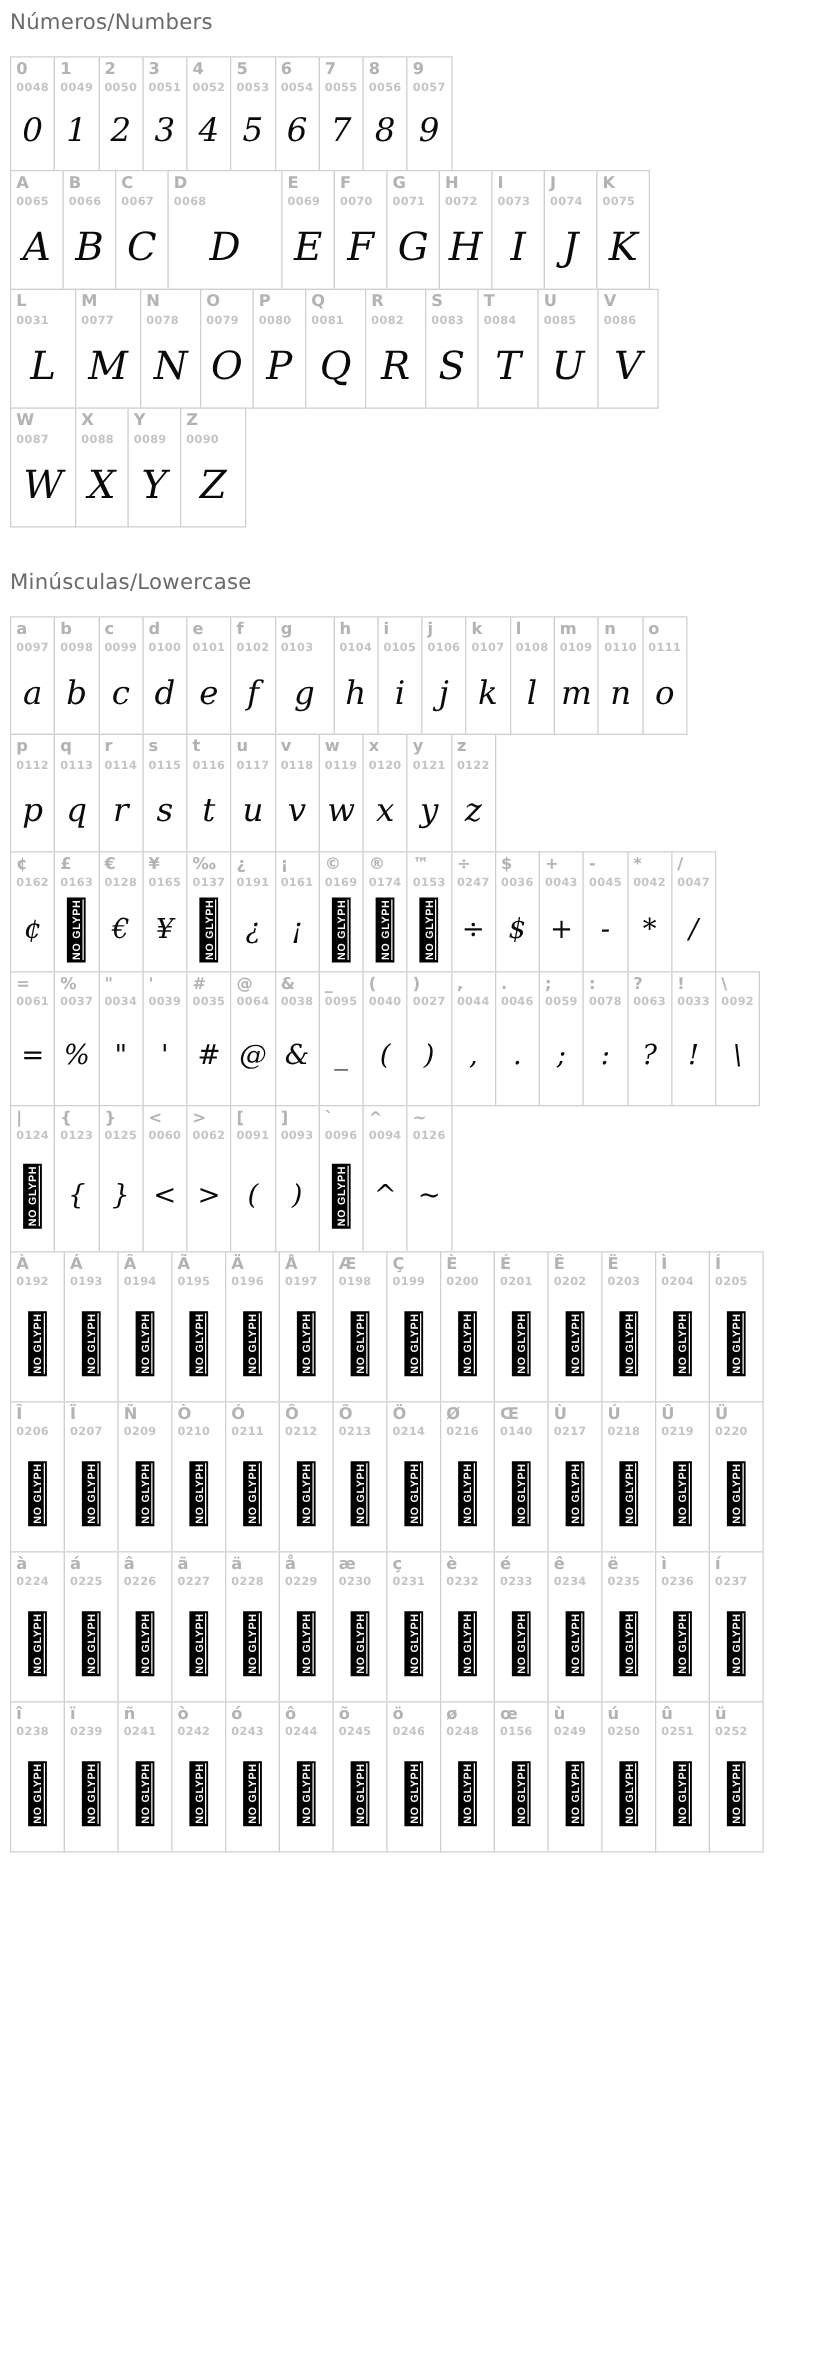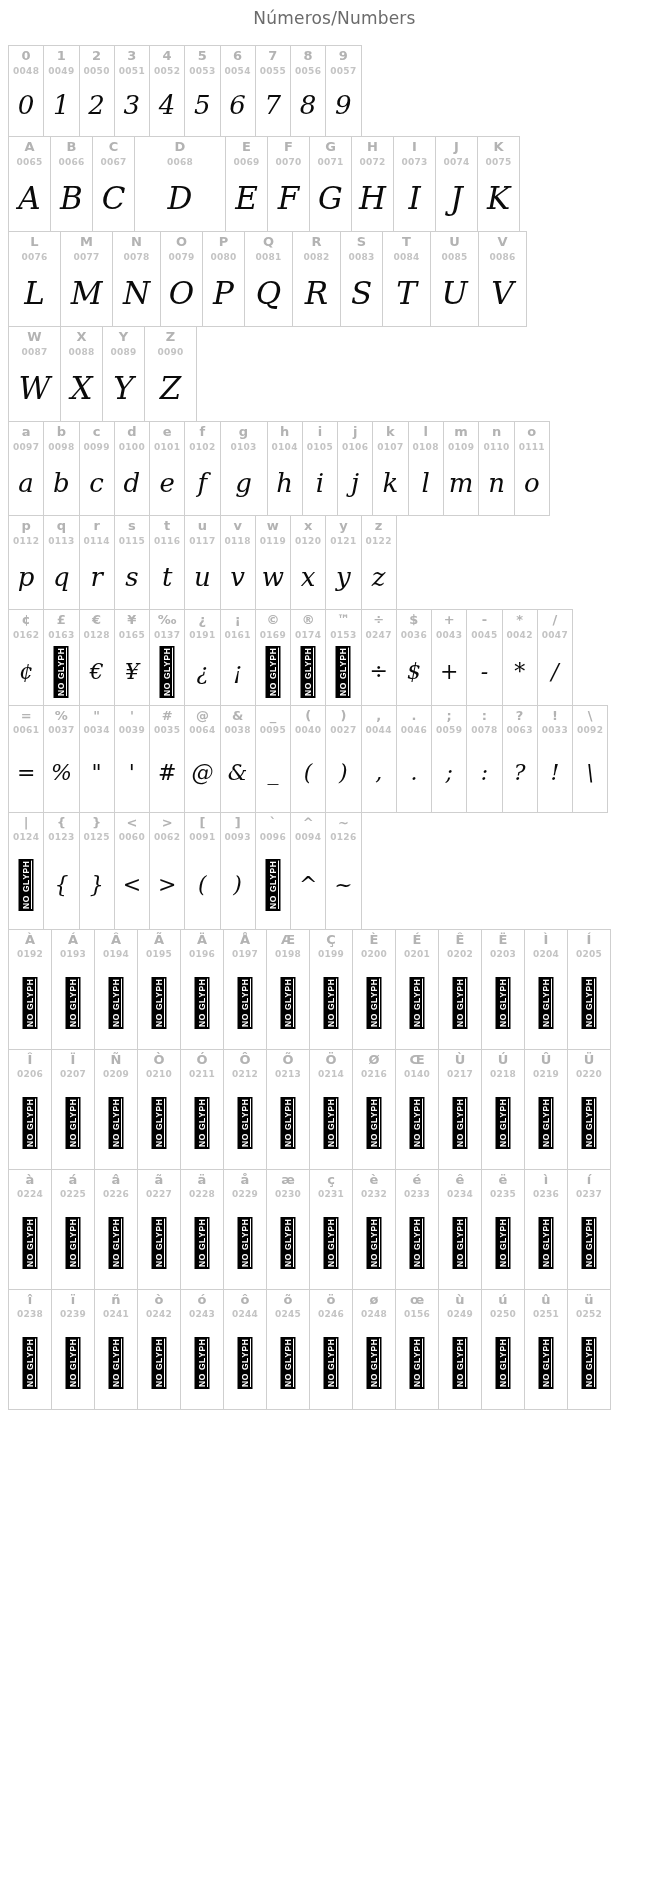--- a/index.html
+++ b/index.html
@@ -1,21 +1,21 @@
 <!DOCTYPE html>
 <html><head>
 <meta charset="utf-8">
 <style>
   html,body{margin:0;padding:0;background:#fff;}
   body{
     width:661px;
     font-family:"DejaVu Sans","Liberation Sans",sans-serif;
     -webkit-font-smoothing:antialiased;
   }
-  .page{padding:2px 0 30px 8px;text-align:center;}
+  .page{padding:2px 0 30px 8px;}
   .section{margin:0;}
   .section-title{
     font-weight:400;
     font-size:17px;
     color:#6b6b6b;
     margin:34px 0 18px 0;
     letter-spacing:.2px;
   }
   .section:first-child .section-title{margin-top:6px;}
   .grid{display:block;}
@@ -248,21 +248,21 @@
               <span class="char-label">K</span>
               <span class="char-code">0075</span>
               <div class="glyph-area">
                 <span class="glyph">K</span>
               </div>
             </div>
           </div>
           <div class="row">
             <div class="cell" style="min-width: 53px;">
               <span class="char-label">L</span>
-              <span class="char-code">0076</span>
+              <span class="char-code">0031</span>
               <div class="glyph-area">
                 <span class="glyph">L</span>
               </div>
             </div>
             <div class="cell" style="min-width: 53px;">
               <span class="char-label">M</span>
               <span class="char-code">0077</span>
               <div class="glyph-area">
                 <span class="glyph">M</span>
               </div>
@@ -357,20 +357,21 @@
               <span class="char-label">Z</span>
               <span class="char-code">0090</span>
               <div class="glyph-area">
                 <span class="glyph">Z</span>
               </div>
             </div>
           </div>
         </div>
       </div>
       <div class="section sec-lowercase">
+        <h2 class="section-title">Minúsculas/Lowercase</h2>
         <div class="grid">
           <div class="row">
             <div class="cell">
               <span class="char-label">a</span>
               <span class="char-code">0097</span>
               <div class="glyph-area">
                 <span class="glyph">a</span>
               </div>
             </div>
             <div class="cell">

